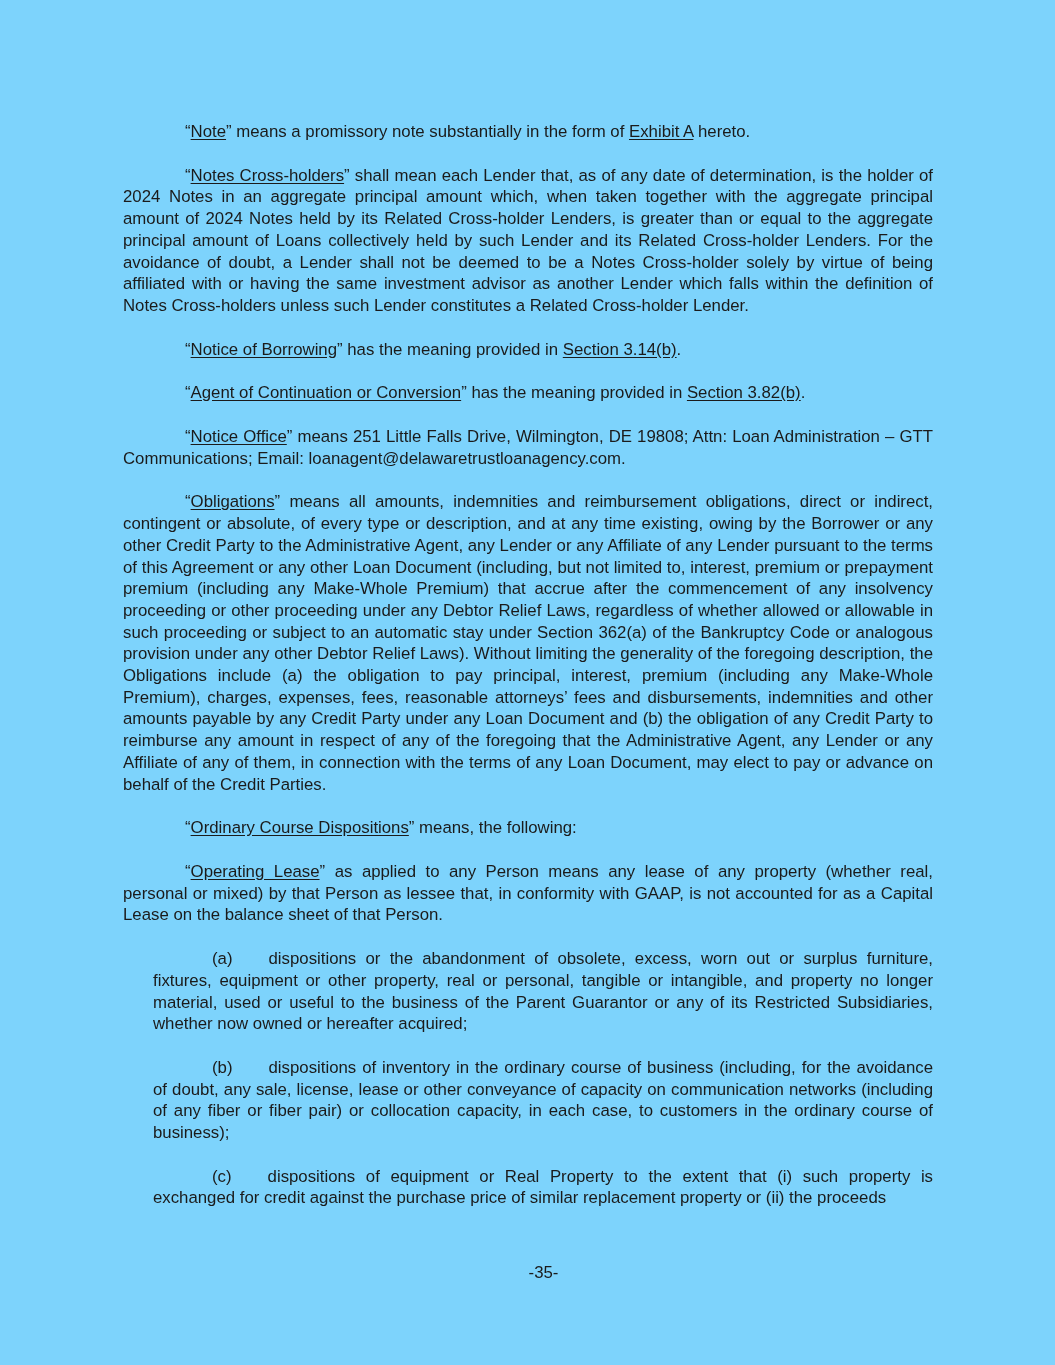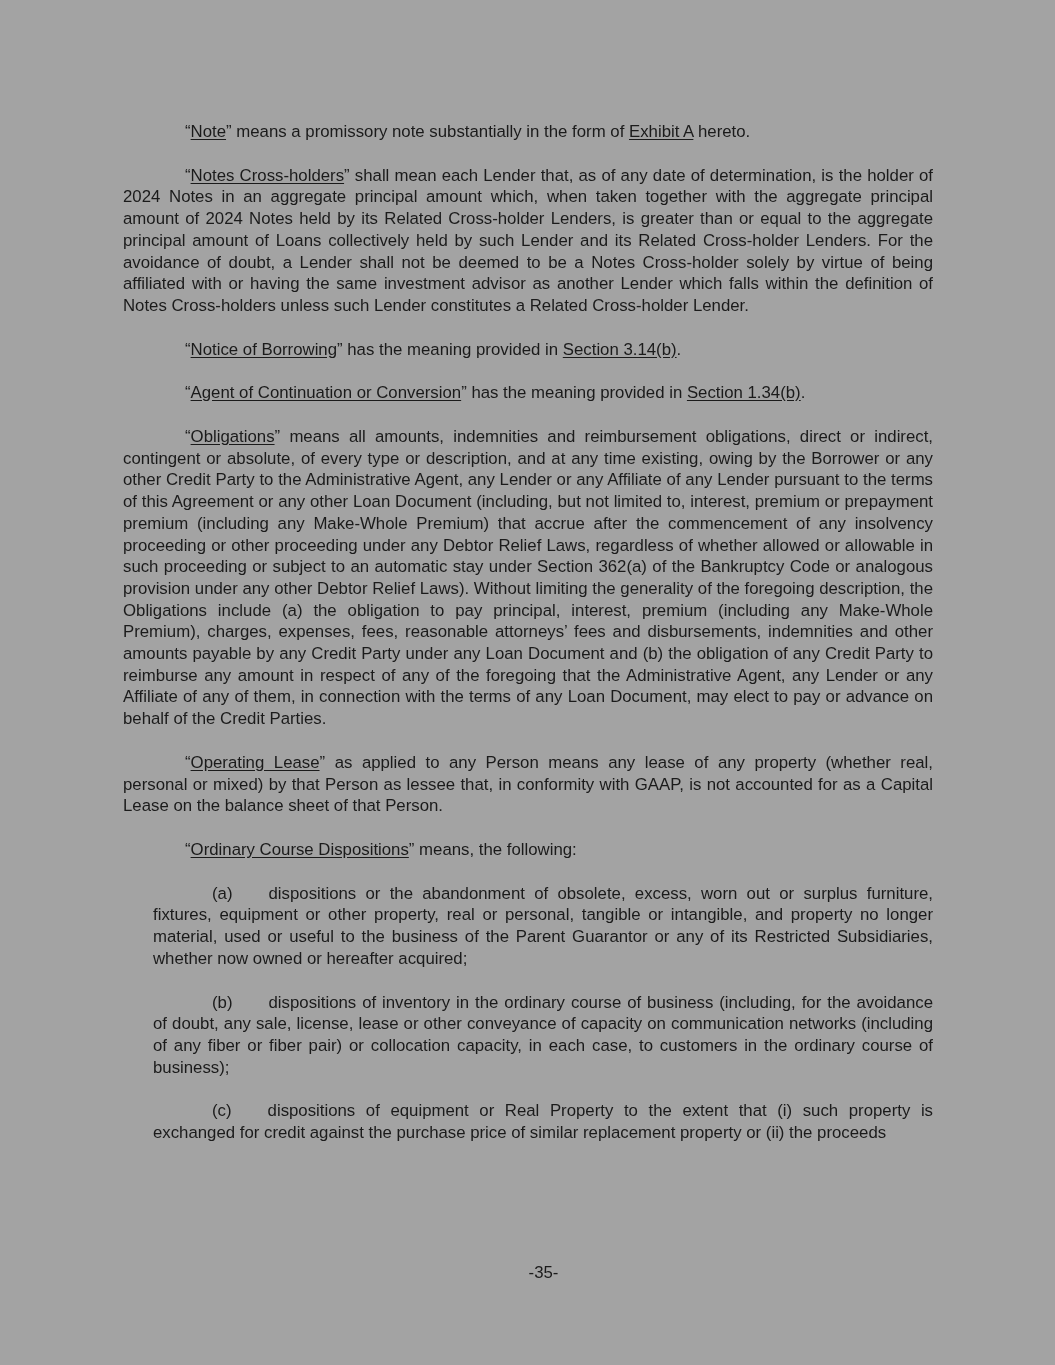--- a/index.html
+++ b/index.html
@@ -1,20 +1,20 @@
 <!DOCTYPE html>
 <html><head>
 <meta charset="utf-8">
 <style>
   html, body { margin: 0; padding: 0; background: #ffffff; }
   .page {
     position: relative;
     width: 1055px;
     height: 1365px;
-    background: #a3a3a3;
+    background: #7dd3fc;
     overflow: hidden;
     font-family: "Liberation Sans", "DejaVu Sans", sans-serif;
     font-size: 16.8px;
     line-height: 21.7px;
     color: #1b1b1b;
   }
   .content {
     position: absolute;
     left: 123px;
     top: 121px;
@@ -43,22 +43,23 @@
   }
 </style>
 </head>
 <body>
 
 <div class="page">
   <div class="content">
       <p><span>“</span><span class="u">Note</span><span>” means a promissory note substantially in the form of </span><span class="u">Exhibit A</span><span> hereto.</span></p>
       <p><span>“</span><span class="u">Notes Cross-holders</span><span>” shall mean each Lender that, as of any date of determination, is the holder of 2024 Notes in an aggregate principal amount which, when taken together with the aggregate principal amount of 2024 Notes held by its Related Cross-holder Lenders, is greater than or equal to the aggregate principal amount of Loans collectively held by such Lender and its Related Cross-holder Lenders.  For the avoidance of doubt, a Lender shall not be deemed to be a Notes Cross-holder solely by virtue of being affiliated with or having the same investment advisor as another Lender which falls within the definition of Notes Cross-holders unless such Lender constitutes a Related Cross-holder Lender.</span></p>
       <p><span>“</span><span class="u">Notice of Borrowing</span><span>” has the meaning provided in </span><span class="u">Section 3.14(b)</span><span>.</span></p>
-      <p><span>“</span><span class="u">Agent of Continuation or Conversion</span><span>” has the meaning provided in </span><span class="u">Section 1.34(b)</span><span>.</span></p>
+      <p><span>“</span><span class="u">Agent of Continuation or Conversion</span><span>” has the meaning provided in </span><span class="u">Section 3.82(b)</span><span>.</span></p>
+      <p><span>“</span><span class="u">Notice Office</span><span>” means 251 Little Falls Drive, Wilmington, DE 19808; Attn: Loan Administration – GTT Communications; Email: loanagent@delawaretrustloanagency.com.</span></p>
       <p><span>“</span><span class="u">Obligations</span><span>” means all amounts, indemnities and reimbursement obligations, direct or indirect, contingent or absolute, of every type or description, and at any time existing, owing by the Borrower or any other Credit Party to the Administrative Agent, any Lender or any Affiliate of any Lender pursuant to the terms of this Agreement or any other Loan Document (including, but not limited to, interest, premium or prepayment premium (including any Make-Whole Premium) that accrue after the commencement of any insolvency proceeding or other proceeding under any Debtor Relief Laws, regardless of whether allowed or allowable in such proceeding or subject to an automatic stay under Section 362(a) of the Bankruptcy Code or analogous provision under any other Debtor Relief Laws).  Without limiting the generality of the foregoing description, the Obligations include (a) the obligation to pay principal, interest, premium (including any Make-Whole Premium), charges, expenses, fees, reasonable attorneys’ fees and disbursements, indemnities and other amounts payable by any Credit Party under any Loan Document and (b) the obligation of any Credit Party to reimburse any amount in respect of any of the foregoing that the Administrative Agent, any Lender or any Affiliate of any of them, in connection with the terms of any Loan Document, may elect to pay or advance on behalf of the Credit Parties.</span></p>
+      <p><span>“</span><span class="u">Ordinary Course Dispositions</span><span>” means, the following:</span></p>
       <p><span>“</span><span class="u">Operating Lease</span><span>” as applied to any Person means any lease of any property (whether real, personal or mixed) by that Person as lessee that, in conformity with GAAP, is not accounted for as a Capital Lease on the balance sheet of that Person.</span></p>
-      <p><span>“</span><span class="u">Ordinary Course Dispositions</span><span>” means, the following:</span></p>
       <p class="sub"><span>(a)</span><span class="tab"></span><span>dispositions or the abandonment of obsolete, excess, worn out or surplus furniture, fixtures, equipment or other property, real or personal, tangible or intangible, and property no longer material, used or useful to the business of the Parent Guarantor or any of its Restricted Subsidiaries, whether now owned or hereafter acquired;</span></p>
       <p class="sub"><span>(b)</span><span class="tab"></span><span>dispositions of inventory in the ordinary course of business (including, for the avoidance of doubt, any sale, license, lease or other conveyance of capacity on communication networks (including of any fiber or fiber pair) or collocation capacity, in each case, to customers in the ordinary course of business);</span></p>
       <p class="sub"><span>(c)</span><span class="tab"></span><span>dispositions of equipment or Real Property to the extent that (i) such property is exchanged for credit against the purchase price of similar replacement property or (ii) the proceeds</span></p>
     </div>
   <div class="footer">-35-</div>
 </div>
 
 </body></html>

